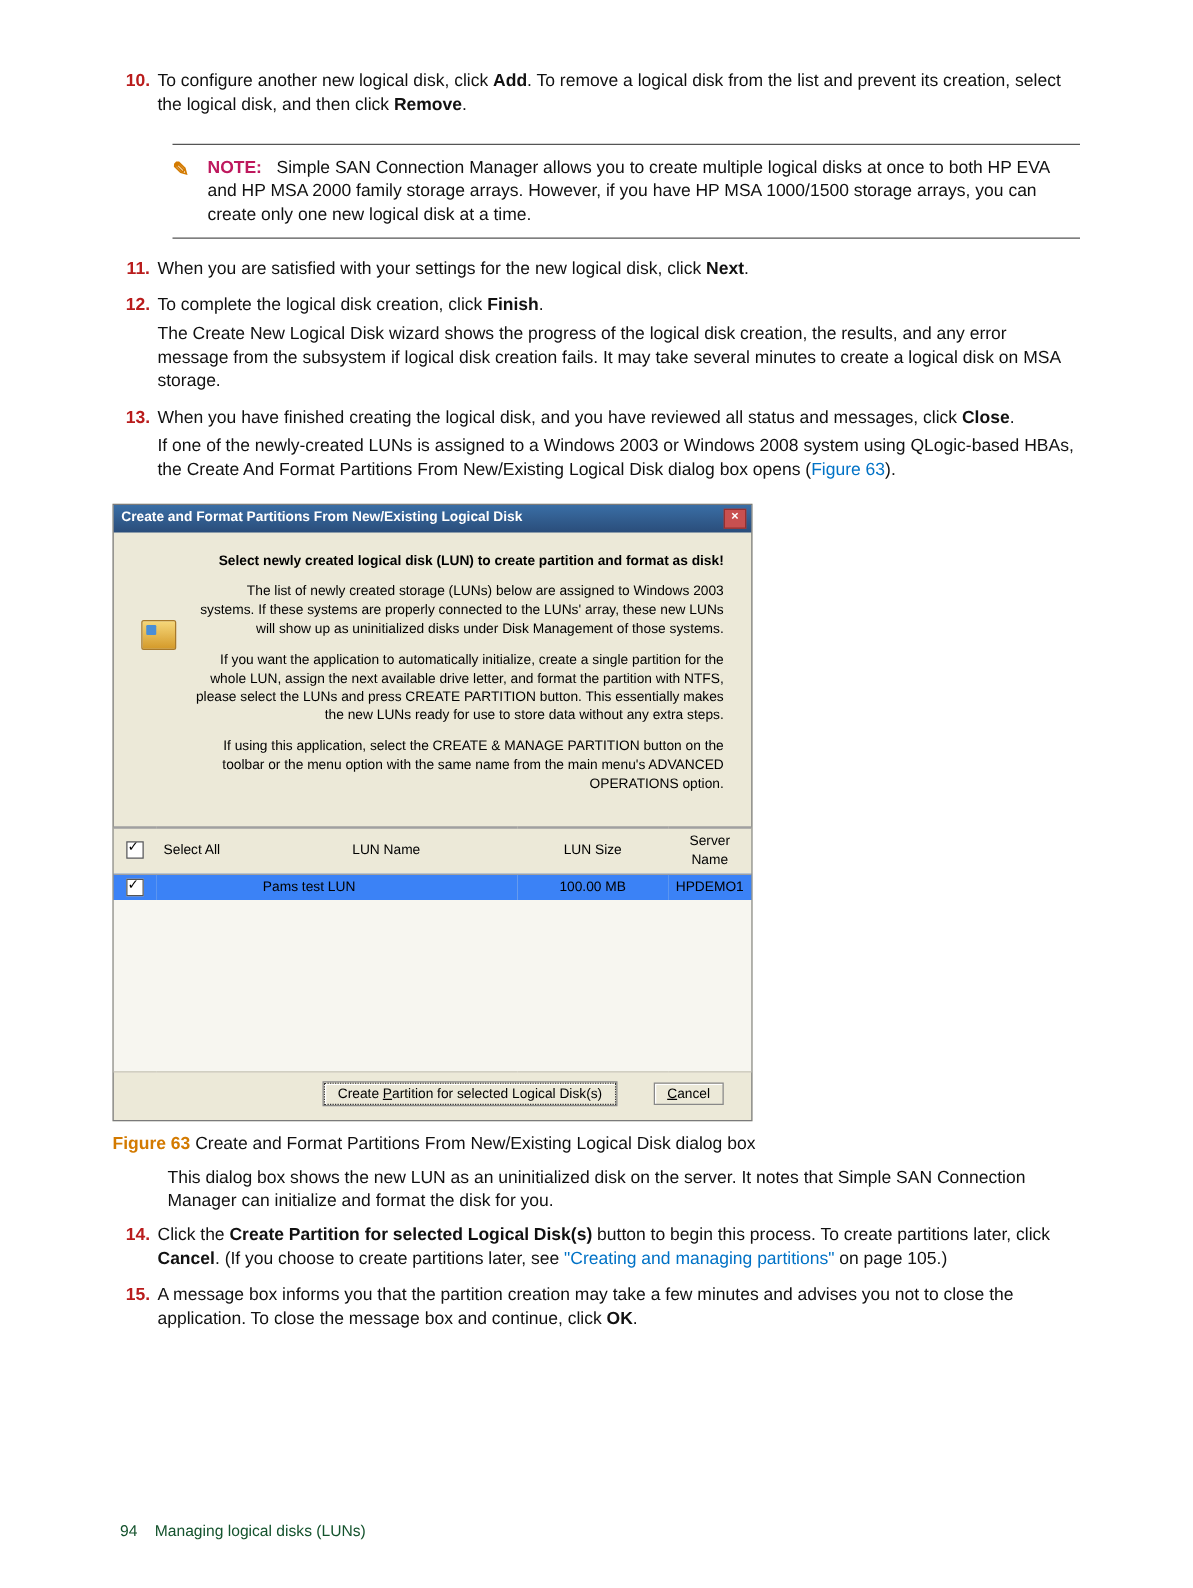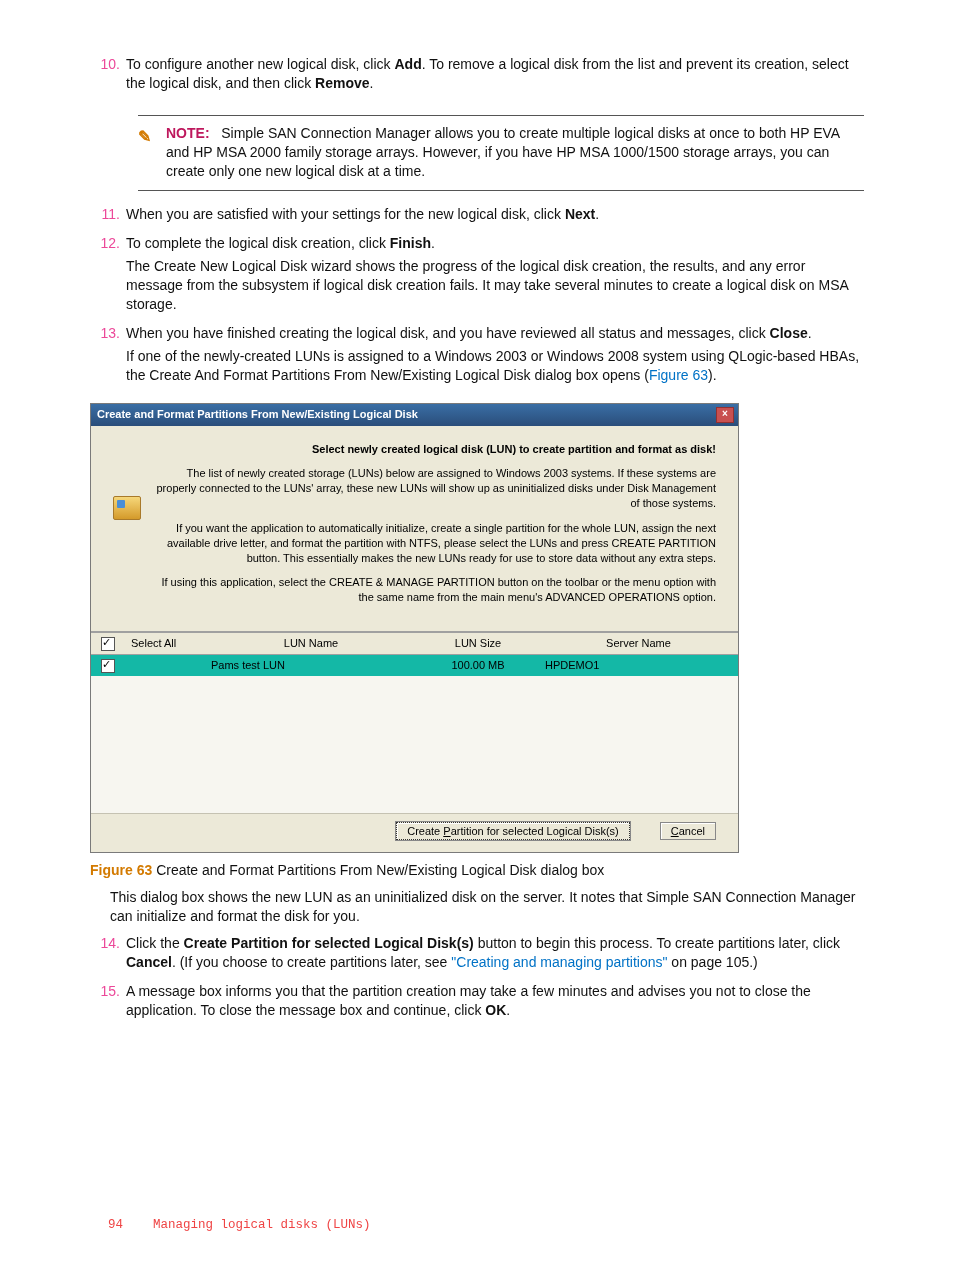--- a/index.html
+++ b/index.html
@@ -19,22 +19,22 @@
   }
   .ol-body {
     font-size: 14px;
     line-height: 1.35;
   }
   .li {
     display: flex;
     margin-bottom: 6px;
   }
   .li-num {
-    color: #ec4899;
-    font-weight: normal;
+    color: #b91c1c;
+    font-weight: bold;
     width: 30px;
     flex: 0 0 30px;
     text-align: right;
     padding-right: 6px;
   }
   .li-body {
     flex: 1;
   }
   .li-body .para {
     margin-bottom: 4px;
@@ -76,45 +76,44 @@
   }
   .fig-caption {
     font-size: 14px;
     margin: 8px 0 8px 0;
   }
   .fig-label {
     color: #d37a00;
     font-weight: bold;
   }
   .fig-indent {
-    margin-left: 20px;
+    margin-left: 44px;
     font-size: 14px;
     line-height: 1.35;
     margin-bottom: 8px;
   }
   .plain-para {
     font-size: 14px;
     line-height: 1.4;
     margin-top: 12px;
   }
   .footer {
     position: absolute;
     bottom: 38px;
-    left: 108px;
+    left: 96px;
     font-size: 12.5px;
-    color: #ef4444;
-    font-family: Liberation Mono, monospace;
+    color: #14532d;
   }
 
   
   .dialog-wrap {
     margin: 14px 0 6px 0;
   }
   .dialog {
-    width: 649px;
+    width: 512px;
     background: #ece9d8;
     border: 1px solid #7a7a7a;
     font-family: Tahoma, Arial, sans-serif;
     font-size: 11px;
     color: #000;
     box-sizing: border-box;
   }
   .titlebar {
     background: linear-gradient(#3a6ea5, #2a4d7a);
     color: #fff;
@@ -201,21 +200,21 @@
   .chk.checked::after {
     content: "✓";
     position: absolute;
     top: -3px;
     left: 0;
     font-size: 11px;
     color: #000;
   }
   .lun-row td {
     padding: 3px 6px;
-    background: #14b8a6;
+    background: #3b82f6;
   }
   .lun-area {
     background: #f7f6f0;
     height: 135px;
     border-bottom: 1px solid #c5c2b2;
   }
   .dlg-footer {
     display: flex;
     justify-content: flex-end;
     gap: 30px;

